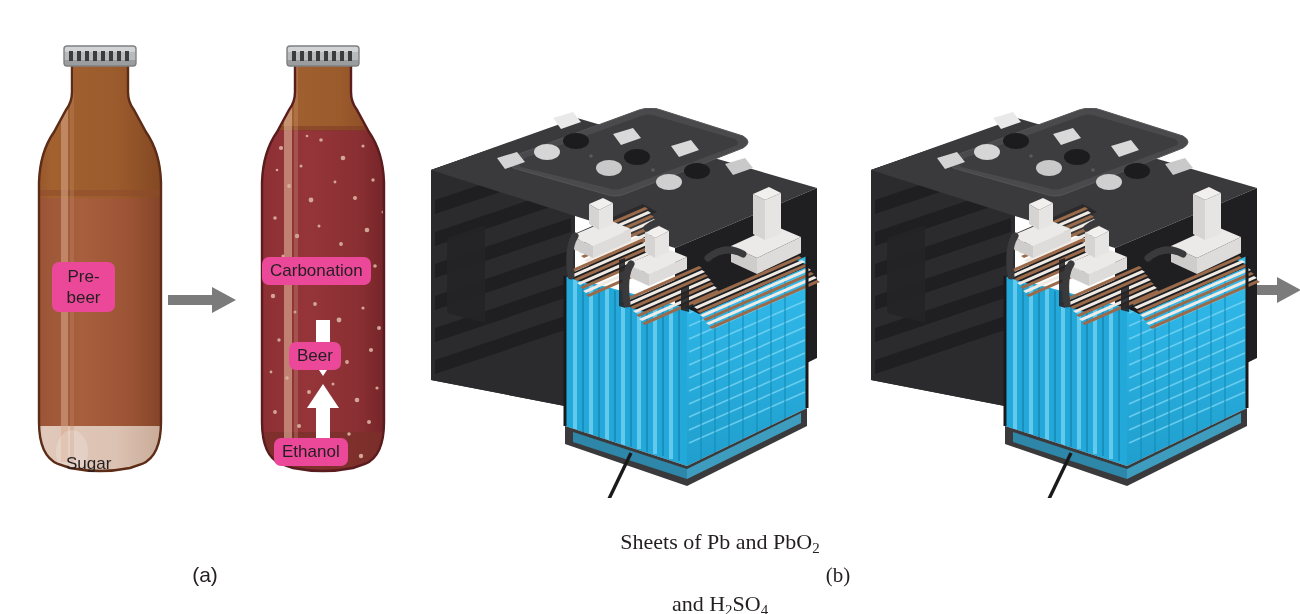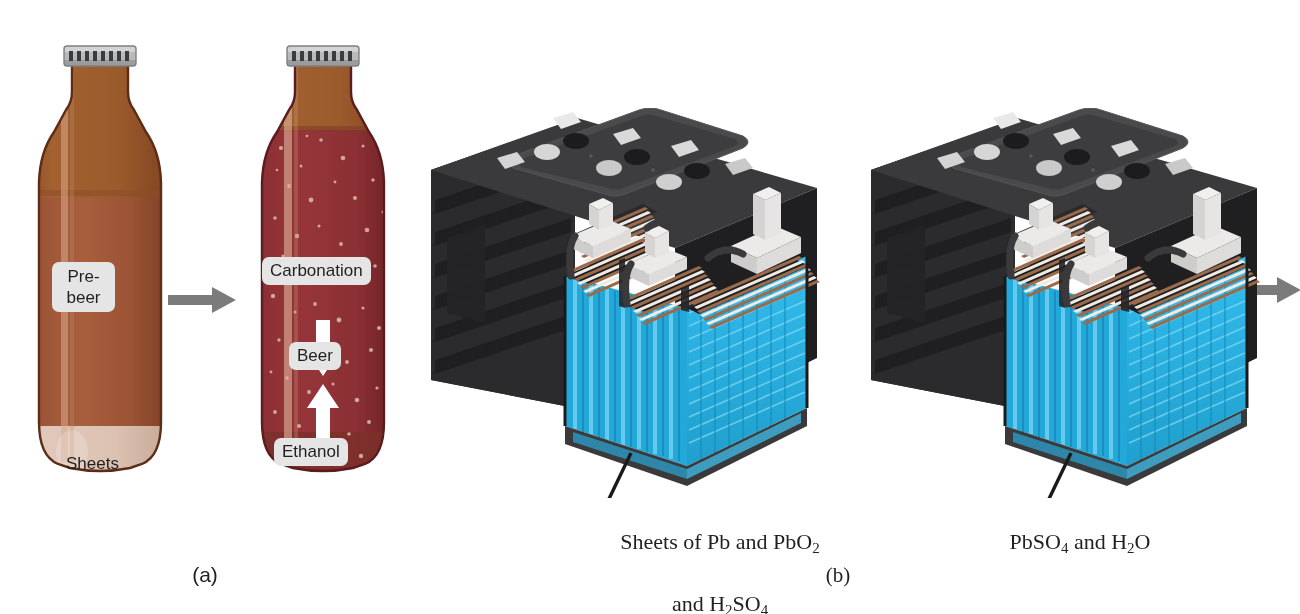--- a/index.html
+++ b/index.html
@@ -17,21 +17,21 @@
   .figure { position: absolute; inset: 0; }
 
   
   .panel-a { position: absolute; left: 0; top: 0; width: 420px; height: 614px; }
 
   .bottle { position: absolute; }
   .bottle svg { display: block; }
 
   .lbl {
     position: absolute;
-    background: #e5e5e5;
+    background: #ec4899;
     border-radius: 7px;
     color: #231f20;
     font-size: 17px;
     line-height: 20px;
     text-align: center;
     padding: 4px 8px;
     white-space: nowrap;
   }
   .lbl.two-line { line-height: 21px; white-space: normal; }
 
@@ -141,21 +141,21 @@
           </g>
           <rect x="44" y="6" width="72" height="20" rx="3" fill="none" stroke="#7f8082" stroke-width="1.4"></rect>
         </g>
       </svg>
 
       <div class="lbl two-line" style="left:32px; top:222px; width:63px;">
         <span>Pre-</span><br>
         <span>beer</span>
       </div>
 
-      <div class="lbl" style="left:38px; top:410px; background:transparent;">Sheets</div>
+      <div class="lbl" style="left:38px; top:410px; background:transparent;">Sugar</div>
     </div>
 
     <div class="arrow-a">
       <svg width="70" height="30" viewBox="0 0 70 30">
         <path d="M0,10 L44,10 L44,2 L68,15 L44,28 L44,20 L0,20 Z" fill="#7b7b7b"></path>
       </svg>
     </div>
 
     <div class="bottle" style="left:243px; top:40px;">
       <svg width="160" height="450" viewBox="0 0 160 450">
@@ -676,20 +676,17 @@
 
         <line x1="206" y1="345" x2="170" y2="420" stroke="#1a1a1a" stroke-width="3.4"></line>
       </svg>
     </div>
 
     <div class="caption" style="left:40px; top:500px; width:520px;">
       <span>Sheets of Pb and PbO</span><sub>2</sub><br>
       <span>and H</span><sub>2</sub><span>SO</span><sub>4</sub>
     </div>
 
-    <div class="caption" style="left:450px; top:500px; width:420px;">
-      <span>PbSO</span><sub>4</sub><span> and H</span><sub>2</sub><span>O</span>
-    </div>
 
     <div class="panel-label" style="left:368px; top:563px; width:100px;">(b)</div>
   </div>
 
 </div>
 
 </body></html>

